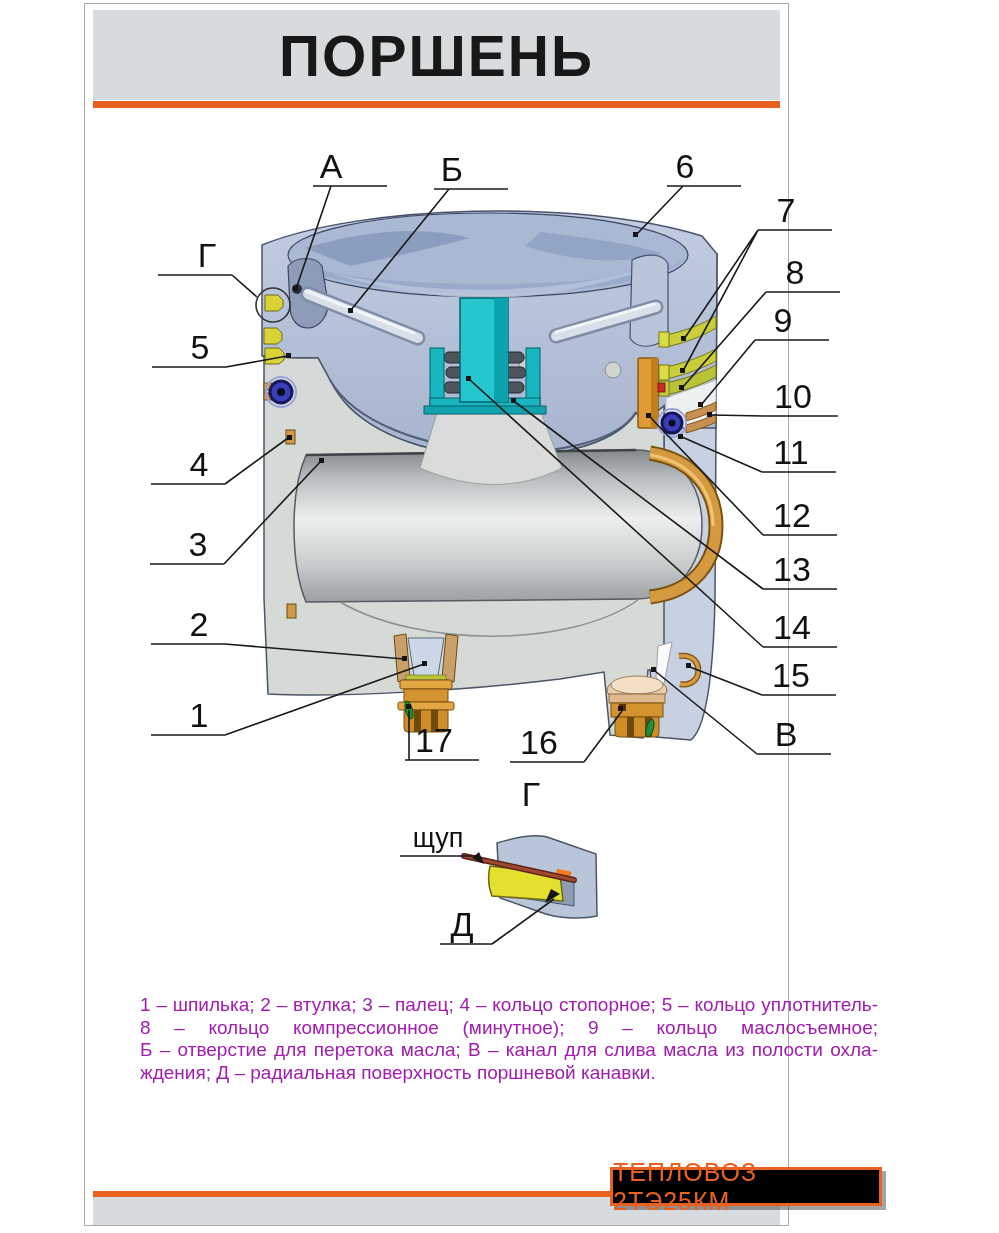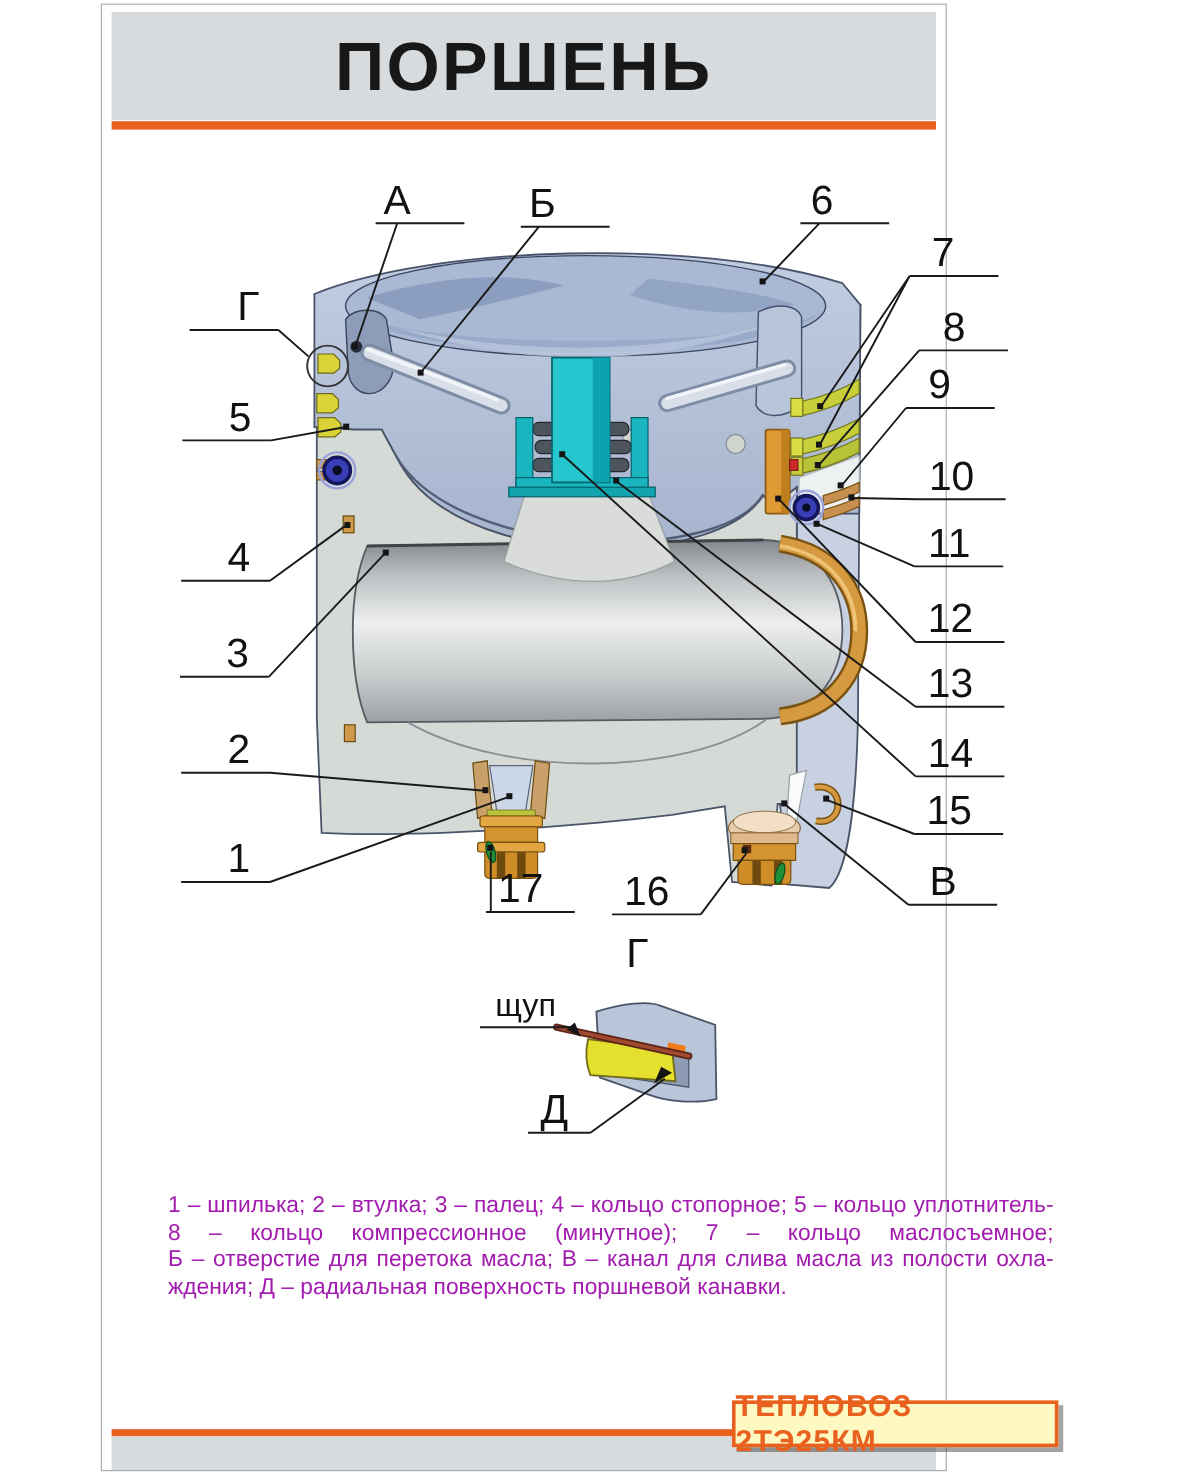--- a/index.html
+++ b/index.html
@@ -11,24 +11,24 @@
   .title{width:100%;height:90px;line-height:92px;text-align:center;
          font-size:57px;font-weight:800;letter-spacing:2px;color:#181818;}
   .header-rule{position:absolute;left:8px;top:97px;right:8px;height:7px;background:#e8611f;}
   .diagram-svg{position:absolute;left:0;top:110px;width:827px;height:852px;}
   .legend{position:absolute;left:55px;top:966px;width:738px;color:#a21caf;
           font-size:19px;line-height:22.6px;margin-top:24px;}
   .legend-line{text-align:justify;text-align-last:justify;white-space:nowrap;}
   .legend-line.last{text-align:center;text-align-last:left;white-space:normal;}
   .footer-rule{position:absolute;left:8px;top:1187px;right:8px;height:6px;background:#e8611f;}
   .footer-bar{position:absolute;left:8px;top:1193px;right:8px;height:28px;background:#d8dbdd;}
-  .badge{position:absolute;left:525px;top:1163px;width:272px;height:39px;background:#fef9c3;
+  .badge{position:absolute;left:525px;top:1163px;width:272px;height:39px;background:#000000;
          border:3px solid #e8611f;box-sizing:border-box;z-index:3;
          display:flex;align-items:center;justify-content:center;
-         font-size:25px;font-weight:700;letter-spacing:1px;color:#e8611f;
+         font-size:25px;font-weight:400;letter-spacing:1px;color:#e8611f;
          box-shadow:4px 4px 0 rgba(50,50,50,0.45);}
   .lbl{font-family:"Liberation Sans",sans-serif;font-size:34px;fill:#111;}
   .lbl-small{font-family:"Liberation Sans",sans-serif;font-size:27px;fill:#111;}
   .ldr{stroke:#1a1a1a;stroke-width:1.6;fill:none;}
   .mk{fill:#151515;}
 </style>
 </head>
 <body>
 
 <div class="page">
@@ -268,21 +268,21 @@
         <text class="lbl" x="434" y="754">17</text>
         <text class="lbl" x="539" y="756">16</text>
         <text class="lbl" x="531" y="808">Г</text>
         <text class="lbl-small" x="438" y="849">щуп</text>
         <text class="lbl" x="462" y="938">Д</text>
       </g>
     </svg>
 
     <div class="legend">
       <div class="legend-line">1 – шпилька; 2 – втулка; 3 – палец; 4 – кольцо стопорное; 5 – кольцо уплотнитель-</div>
-      <div class="legend-line">8 – кольцо компрессионное (минутное); 7 – кольцо маслосъемное;</div>
+      <div class="legend-line">8 – кольцо компрессионное (минутное); 9 – кольцо маслосъемное;</div>
       <div class="legend-line">Б – отверстие для перетока масла; В – канал для слива масла из полости охла-</div>
       <div class="legend-line last">ждения; Д – радиальная поверхность поршневой канавки.</div>
     </div>
 
     <div class="footer-rule"></div>
     <div class="footer-bar"></div>
     <div class="badge">ТЕПЛОВОЗ 2ТЭ25КМ</div>
 
   </div>
 </div>

